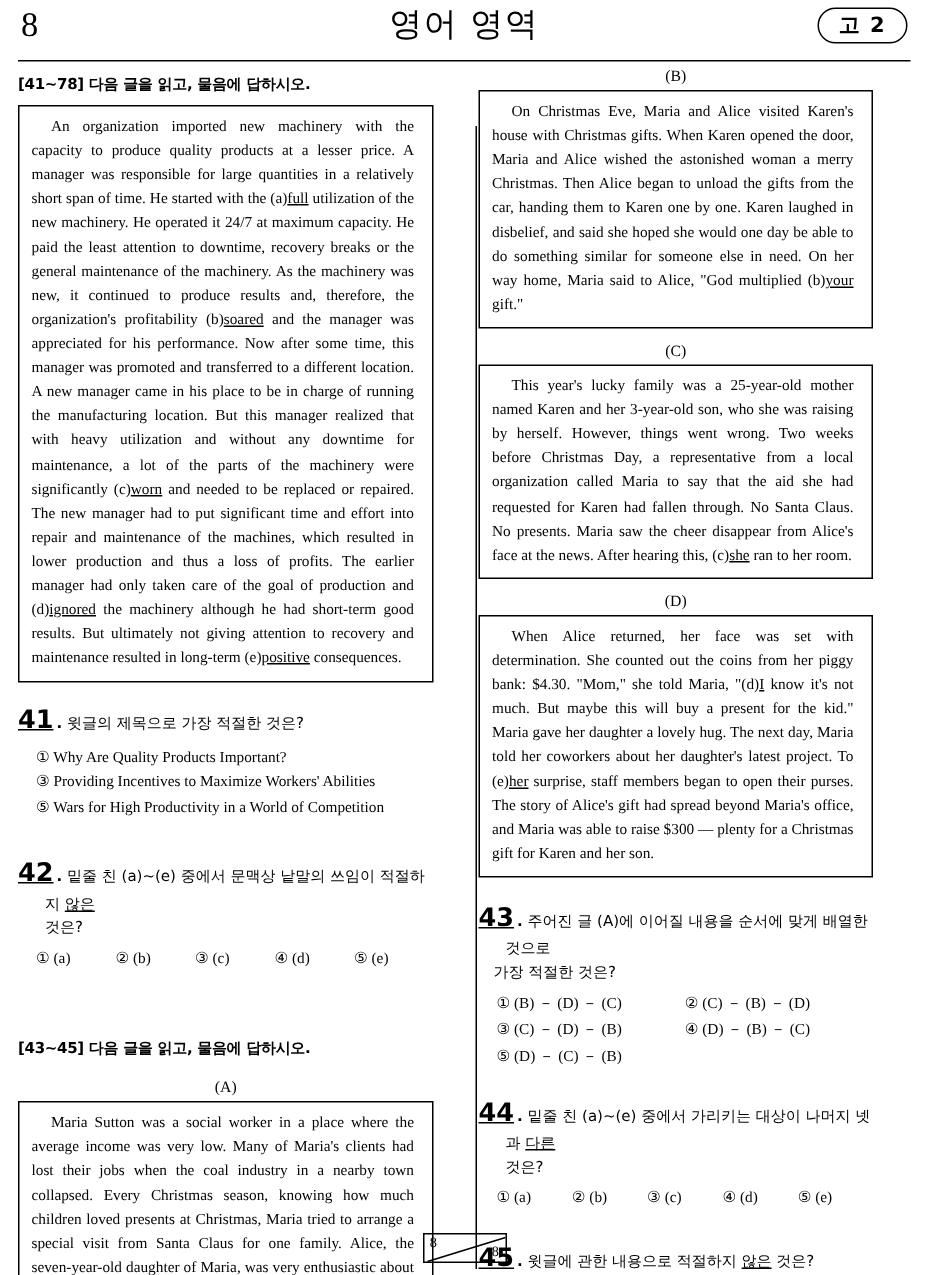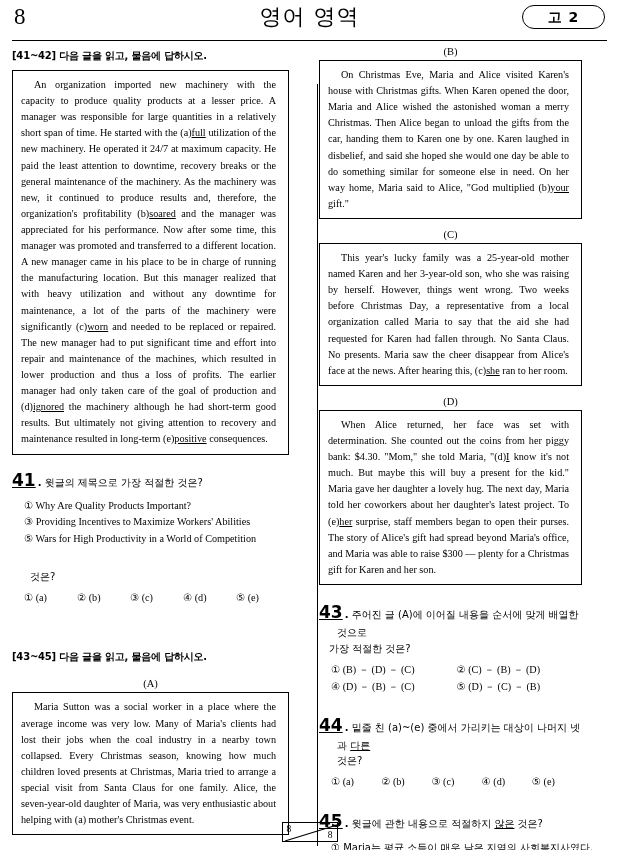--- a/index.html
+++ b/index.html
@@ -45,21 +45,21 @@
     font-size: 22px;
     letter-spacing: 1px;
     font-family: "DejaVu Sans", sans-serif;
     font-weight: 400;
     line-height: 28px;
   }
   .grade-badge {
     position: absolute;
     right: 2px;
     top: 5px;
-    width: 83px;
+    width: 60px;
     height: 24px;
     border: 1.4px solid #000;
     border-radius: 13px;
     text-align: center;
     font-size: 14px;
     font-weight: bold;
     line-height: 23px;
     font-family: "DejaVu Sans", sans-serif;
     letter-spacing: 1px;
     box-sizing: border-box;
@@ -219,36 +219,37 @@
     <div class="subject-title">영어 영역</div>
     <div class="grade-badge">고 2</div>
   </div>
   <div class="head-rule"></div>
 
   <div class="columns">
     <div class="col-divider"></div>
 
     <div class="col col-left">
 
-      <div class="set-heading">[41~42] 다음 글을 읽고, 물음에 답하시오.</div>
+      <div class="set-heading">[41~78] 다음 글을 읽고, 물음에 답하시오.</div>
 
       <div class="passage-box">
         <p>An organization imported new machinery with the capacity to produce quality products at a lesser price. A manager was responsible for large quantities in a relatively short span of time. He started with the (a)<span class="u">full</span> utilization of the new machinery. He operated it 24/7 at maximum capacity. He paid the least attention to downtime, recovery breaks or the general maintenance of the machinery. As the machinery was new, it continued to produce results and, therefore, the organization's profitability (b)<span class="u">soared</span> and the manager was appreciated for his performance. Now after some time, this manager was promoted and transferred to a different location. A new manager came in his place to be in charge of running the manufacturing location. But this manager realized that with heavy utilization and without any downtime for maintenance, a lot of the parts of the machinery were significantly (c)<span class="u">worn</span> and needed to be replaced or repaired. The new manager had to put significant time and effort into repair and maintenance of the machines, which resulted in lower production and thus a loss of profits. The earlier manager had only taken care of the goal of production and (d)<span class="u">ignored</span> the machinery although he had short-term good results. But ultimately not giving attention to recovery and maintenance resulted in long-term (e)<span class="u">positive</span> consequences.</p>
       </div>
 
       <div class="question">
         <div class="q-stem"><span class="q-num">41</span><span class="q-dot">.</span> <span>윗글의 제목으로 가장 적절한 것은?</span></div>
         <div class="choices">
           <div class="choice">① Why Are Quality Products Important?</div>
           <div class="choice">③ Providing Incentives to Maximize Workers' Abilities</div>
           <div class="choice">⑤ Wars for High Productivity in a World of Competition</div>
         </div>
       </div>
 
       <div class="question" style="margin-top:22px">
+        <div class="q-stem"><span class="q-num">42</span><span class="q-dot">.</span> <span>밑줄 친 (a)~(e) 중에서 문맥상 낱말의 쓰임이 적절하지 <span class="u">않은</span></span></div>
         <div class="q-stem" style="padding-left:18px;text-indent:0"><span>것은?</span></div>
         <div class="choices-inline">
           <div class="choice">① (a)</div>
           <div class="choice">② (b)</div>
           <div class="choice">③ (c)</div>
           <div class="choice">④ (d)</div>
           <div class="choice">⑤ (e)</div>
         </div>
       </div>
 
@@ -277,20 +278,21 @@
       <div class="passage-box">
         <p>When Alice returned, her face was set with determination. She counted out the coins from her piggy bank: $4.30. "Mom," she told Maria, "(d)<span class="u">I</span> know it's not much. But maybe this will buy a present for the kid." Maria gave her daughter a lovely hug. The next day, Maria told her coworkers about her daughter's latest project. To (e)<span class="u">her</span> surprise, staff members began to open their purses. The story of Alice's gift had spread beyond Maria's office, and Maria was able to raise $300 — plenty for a Christmas gift for Karen and her son.</p>
       </div>
 
       <div class="question" style="margin-top:14px">
         <div class="q-stem"><span class="q-num">43</span><span class="q-dot">.</span> <span>주어진 글 (A)에 이어질 내용을 순서에 맞게 배열한 것으로</span></div>
         <div class="q-stem" style="padding-left:10px;text-indent:0"><span>가장 적절한 것은?</span></div>
         <div class="choices-grid">
           <div class="choice">① (B) － (D) － (C)</div>
           <div class="choice">② (C) － (B) － (D)</div>
+          <div class="choice">③ (C) － (D) － (B)</div>
           <div class="choice">④ (D) － (B) － (C)</div>
           <div class="choice">⑤ (D) － (C) － (B)</div>
         </div>
       </div>
 
       <div class="question" style="margin-top:16px">
         <div class="q-stem"><span class="q-num">44</span><span class="q-dot">.</span> <span>밑줄 친 (a)~(e) 중에서 가리키는 대상이 나머지 넷과 <span class="u">다른</span></span></div>
         <div class="q-stem" style="padding-left:18px;text-indent:0"><span>것은?</span></div>
         <div class="choices-inline">
           <div class="choice">① (a)</div>

